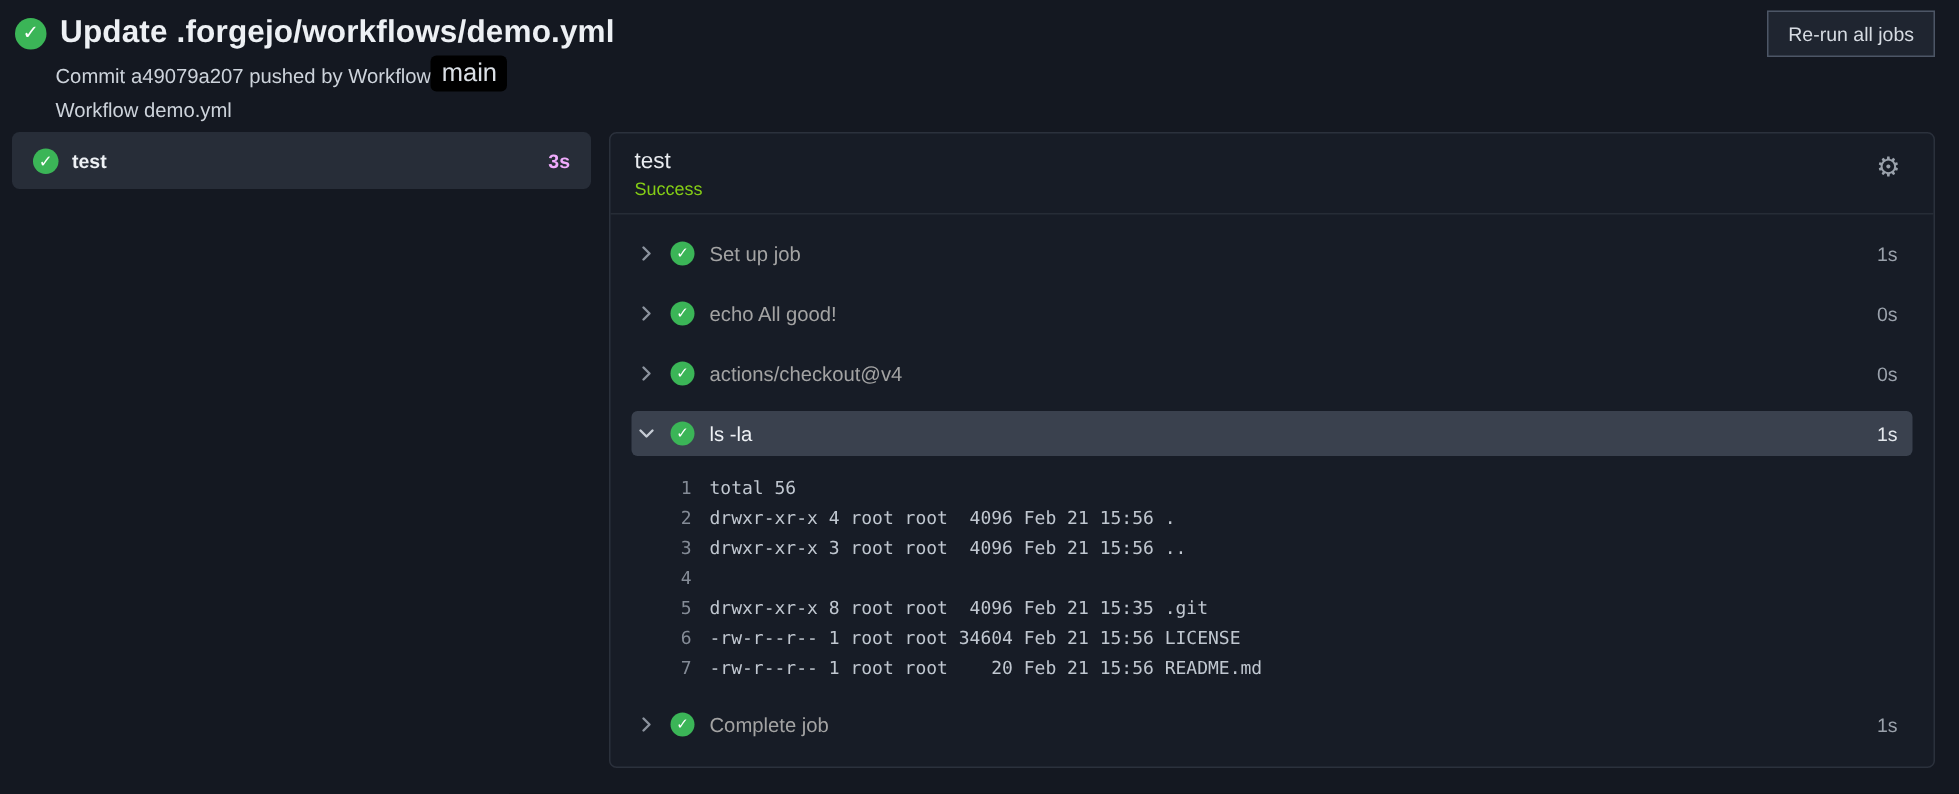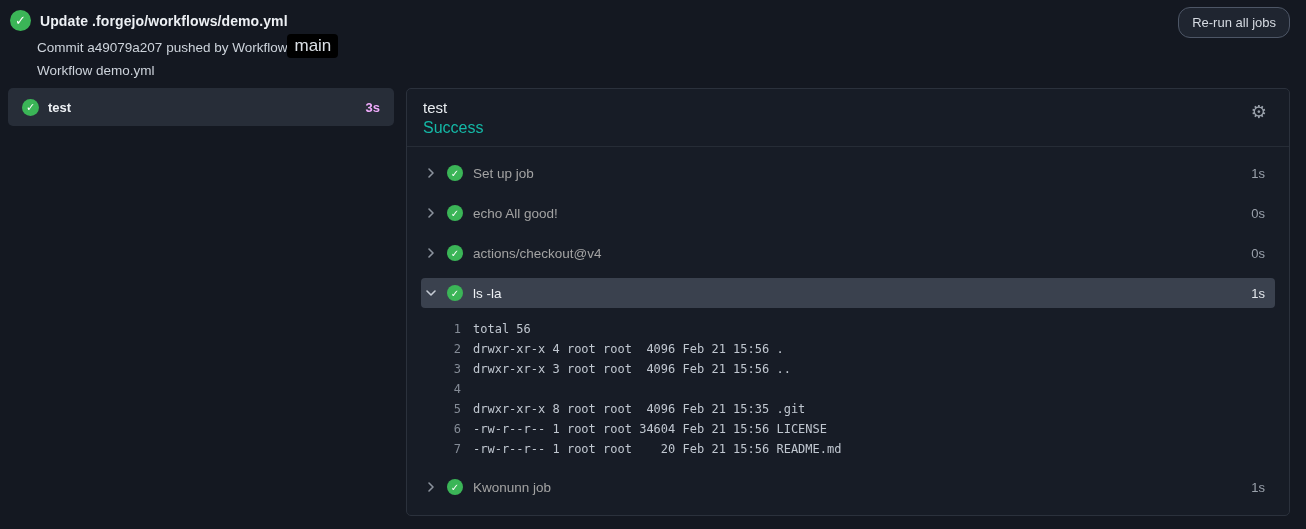--- a/index.html
+++ b/index.html
@@ -9,33 +9,33 @@
     position: relative;
     width: 1306px; height: 529px;
     background: #141821;
     color: #ccd2da;
     overflow: hidden;
   }
 
   
   .run-header { position: absolute; left: 10px; top: 10px; }
   .title-row { display: flex; align-items: center; gap: 9px; }
-  .title { font-size: 14px; font-weight: 600; color: #edf0f4; letter-spacing: .1px; }
+  .title { font-size: 21px; font-weight: 600; color: #edf0f4; letter-spacing: .1px; }
   .meta { margin-left: 27px; margin-top: 3px; font-size: 13.5px; color: #cdd3db; line-height: 20px; }
   .meta .link { color: #cdd3db; text-decoration: none; }
   .badge {
     display: inline-block; background: #000000; color: #dbe0e6;
     font-size: 17px; padding: 2px 7px; border-radius: 4px; margin-left: 0;
     vertical-align: 1px;
   }
   .rerun-btn {
     position: absolute; right: 16px; top: 7px;
     background: #1f2530; border: 1px solid #4d5666; color: #d6dbe2;
     font-size: 13px; font-family: "Liberation Sans", sans-serif;
-    padding: 7px 13px; border-radius: 12px; cursor: pointer;
+    padding: 7px 13px; border-radius: 0; cursor: pointer;
   }
 
   
   .check {
     display: inline-flex; align-items: center; justify-content: center;
     background: #3bb557; color: #ffffff; border-radius: 50%;
     font-family: "DejaVu Sans", sans-serif; font-weight: 700; flex: none;
   }
   .check.lg { width: 21px; height: 21px; font-size: 13px; }
   .check.md { width: 17px; height: 17px; font-size: 11px; }
@@ -54,21 +54,21 @@
   
   .panel {
     position: absolute; left: 406px; top: 88px; width: 884px;
     background: #171c26; border: 1px solid #2b313c; border-radius: 5px;
   }
   .panel-header {
     display: flex; align-items: flex-start; justify-content: space-between;
     padding: 10px 16px 9px 16px; border-bottom: 1px solid #262c36;
   }
   .panel-job-name { font-size: 15px; color: #e9ecf0; }
-  .panel-job-status { font-size: 16px; color: #14b8a6; margin-top: 3px; }
+  .panel-job-status { font-size: 12px; color: #84cc16; margin-top: 3px; }
   .gear {
     font-family: "DejaVu Sans", sans-serif; font-size: 18px; color: #9aa1ab;
     cursor: pointer; padding: 4px 6px; line-height: 1;
   }
 
   .steps { padding: 6px 14px 8px 14px; }
   .step-row {
     display: flex; align-items: center; gap: 10px;
     height: 40px; padding: 0 4px; cursor: pointer; border-radius: 4px;
   }
@@ -207,20 +207,20 @@
         </div>
       </div>
 
       <div class="step-row">
         <span class="chev">
           <svg width="12" height="12" viewBox="0 0 12 12">
               <path d="M4 2l4 4-4 4" fill="none" stroke="#8b929d" stroke-width="1.6" stroke-linecap="round" stroke-linejoin="round"></path>
             </svg>
         </span>
         <span class="check sm">✓</span>
-        <span class="step-label">Kwonunn job</span>
+        <span class="step-label">Complete job</span>
         <span class="step-duration">1s</span>
       </div>
 
     </div>
   </div>
 
 </div>
 
 </body></html>

